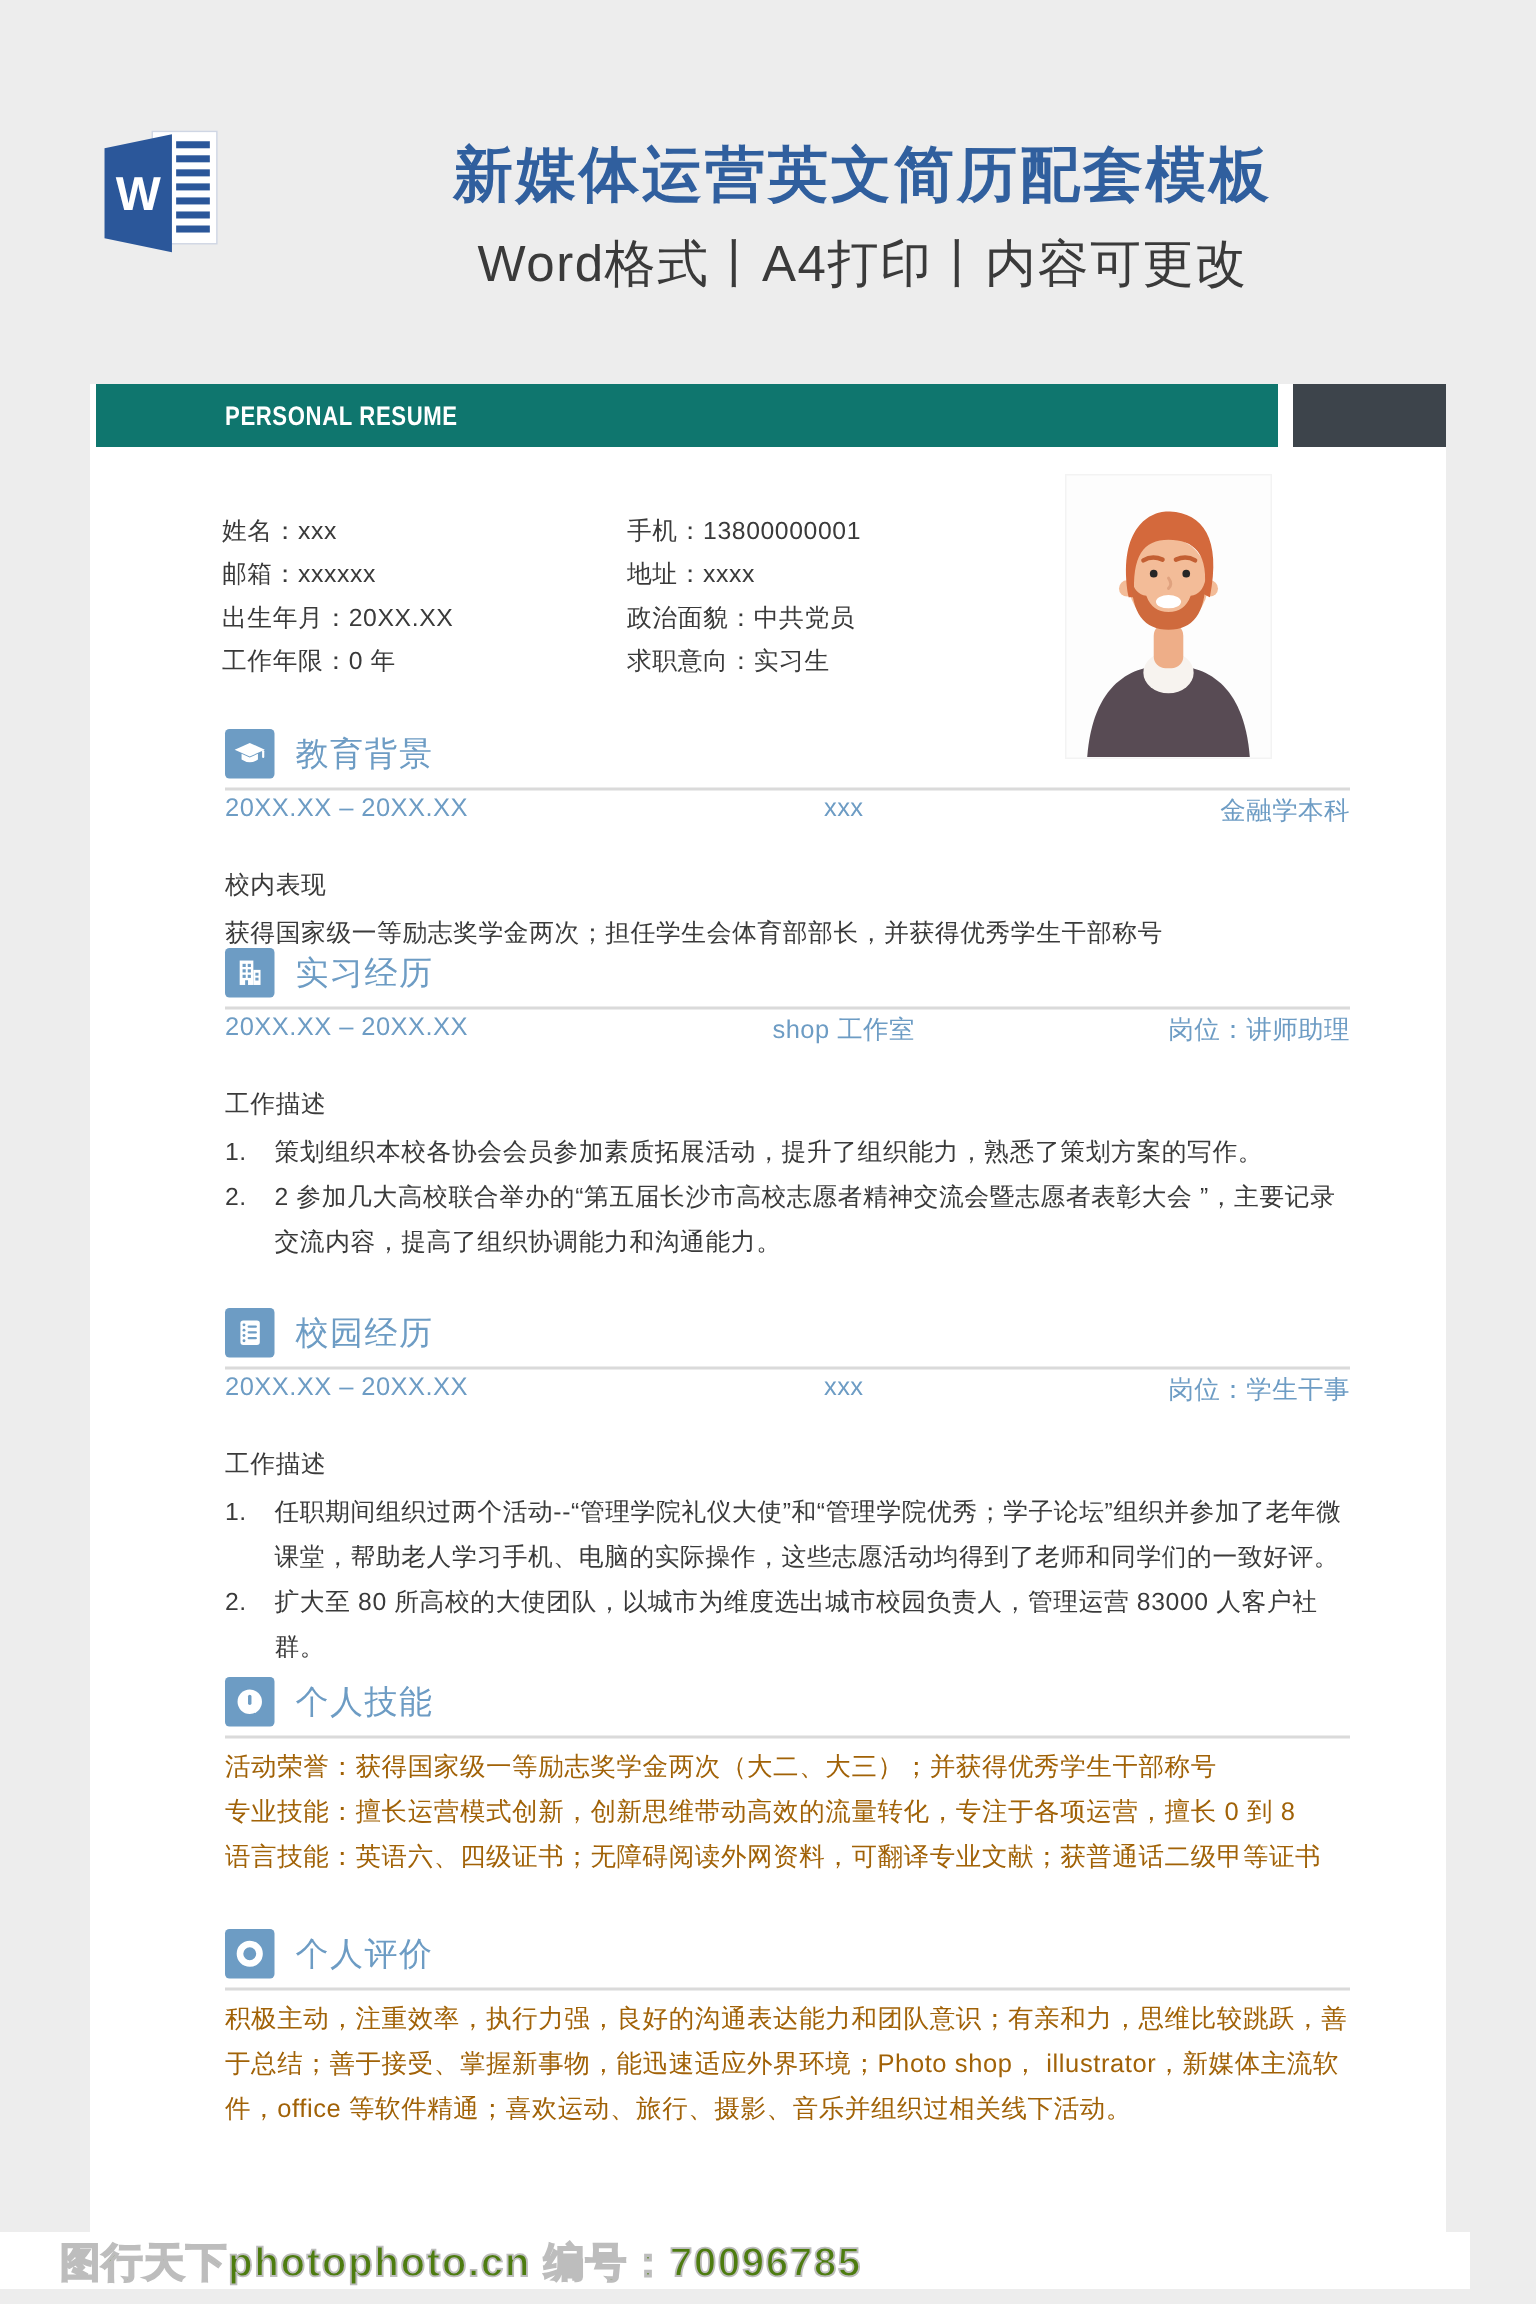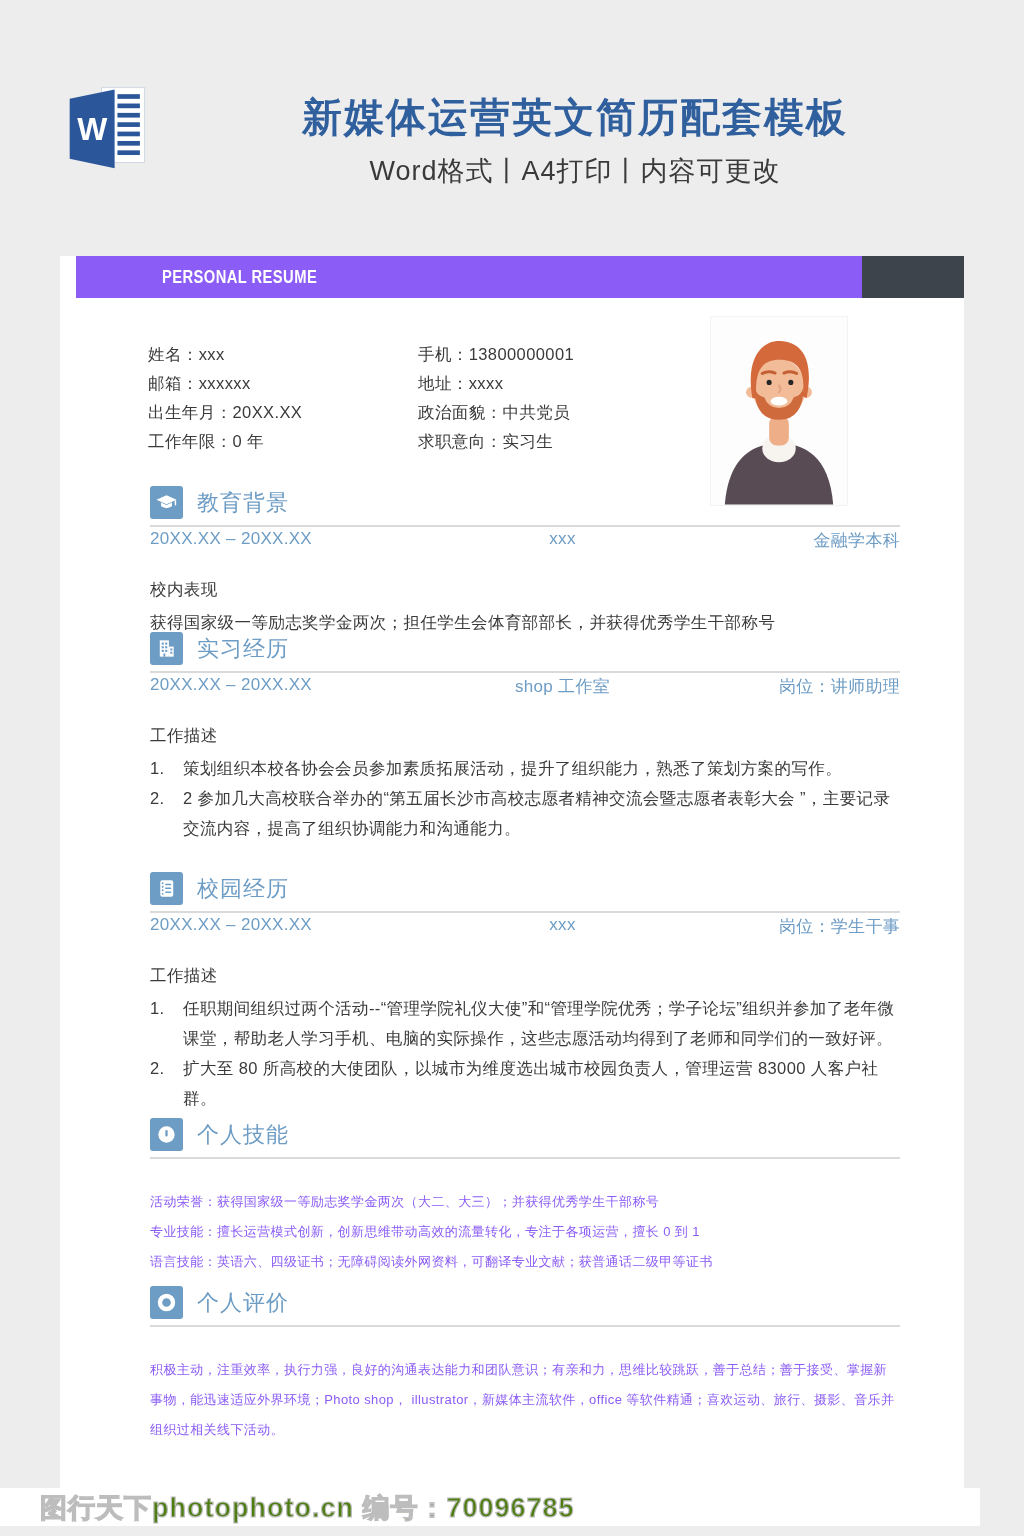--- a/index.html
+++ b/index.html
@@ -7,24 +7,24 @@
     width:1024px;height:1536px;position:relative;overflow:hidden;
     background:#ededed;
     font-family:"Liberation Sans","DejaVu Sans",sans-serif;
     color:#3a3a3a;
   }
   
   .top-header{position:absolute;left:0;top:0;width:1024px;height:256px;}
   .word-logo{position:absolute;left:62px;top:82px;width:94px;height:88px;}
   .titles{position:absolute;left:160px;top:94px;width:830px;text-align:center;}
   .main-title{font-size:40px;font-weight:bold;color:#305f9e;letter-spacing:2px;line-height:46px;}
-  .sub-title{margin-top:13px;font-size:27px;color:#3a3a3a;letter-spacing:1px;}
+  .sub-title{margin-top:13px;font-size:34px;color:#3a3a3a;letter-spacing:1px;}
   
   .page{position:absolute;left:60px;top:256px;width:904px;height:1266px;background:#ffffff;}
-  .banner{position:absolute;left:16px;top:0;width:788px;height:42px;background:#8b5cf6;}
+  .banner{position:absolute;left:4px;top:0;width:788px;height:42px;background:#0f766e;}
   .banner-label{display:inline-block;margin-left:86px;line-height:42px;color:#ffffff;
     font-weight:bold;font-size:18px;letter-spacing:.5px;transform:scaleX(.82);transform-origin:left center;}
   .banner-block{position:absolute;right:0;top:0;width:102px;height:42px;background:#3d444b;}
   
   .profile{position:absolute;left:88px;top:84px;width:560px;font-size:16.5px;}
   .profile-col{position:absolute;top:0;}
   .profile-col.left{left:0;}
   .profile-col.right{left:270px;}
   .profile-line{height:29px;line-height:29px;letter-spacing:.4px;}
   .avatar-card{position:absolute;left:650px;top:60px;width:138px;height:190px;
@@ -44,21 +44,21 @@
     color:#6d9cc4;letter-spacing:1px;}
   .sec-divider{margin-top:6px;border-top:2px solid #dadada;}
   .sec-row{position:relative;margin-top:2px;height:22px;font-size:17px;color:#6d9cc4;letter-spacing:.3px;}
   .sec-row .period{position:absolute;left:0;}
   .sec-row .org{position:absolute;left:55%;transform:translateX(-50%);white-space:nowrap;text-align:center;}
   .sec-row .extra{position:absolute;right:0;}
   .sec-sub{margin-top:28px;font-size:16.5px;color:#3a3a3a;letter-spacing:.4px;}
   .sec-body{margin-top:6px;font-size:16.5px;line-height:30px;letter-spacing:.4px;color:#3a3a3a;}
   .item{position:relative;padding-left:33px;}
   .item .num{position:absolute;left:0;top:0;}
-  .plain-lines{margin-top:28px;font-size:13px;line-height:30px;letter-spacing:.4px;color:#8b5cf6;}
+  .plain-lines{margin-top:4px;font-size:17px;line-height:30px;letter-spacing:.4px;color:#a16207;}
   
   .watermark-bar{position:absolute;left:0;top:1488px;width:980px;height:38px;background:#ffffff;}
   .watermark-text{position:absolute;left:8px;top:1490px;font-size:27px;font-weight:bold;
     color:#4d7c0f;-webkit-text-stroke:1.2px #bdbdbd;letter-spacing:1px;white-space:nowrap;margin-left:32px;}
 </style>
 </head>
 <body>
 
 <div class="top-header">
   <div class="word-logo">
@@ -231,21 +231,21 @@
         <svg width="23" height="23" viewBox="0 0 24 24">
           <circle cx="12" cy="12" r="8.5" fill="#ffffff"></circle>
           <rect x="10.8" y="7.2" width="2.4" height="7" rx="1.2" fill="#6d9cc4"></rect>
         </svg>
       </span>
       <span class="sec-title">个人技能</span>
     </div>
     <div class="sec-divider"></div>
     <div class="plain-lines">
       <div>活动荣誉：获得国家级一等励志奖学金两次（大二、大三）；并获得优秀学生干部称号</div>
-      <div>专业技能：擅长运营模式创新，创新思维带动高效的流量转化，专注于各项运营，擅长 0 到 1</div>
+      <div>专业技能：擅长运营模式创新，创新思维带动高效的流量转化，专注于各项运营，擅长 0 到 8</div>
       <div>语言技能：英语六、四级证书；无障碍阅读外网资料，可翻译专业文献；获普通话二级甲等证书</div>
     </div>
   </div>
 
   <div class="section" id="sec-evaluation">
     <div class="sec-head">
       <span class="sec-icon">
         <svg width="23" height="23" viewBox="0 0 24 24">
           <circle cx="12" cy="12" r="6.8" fill="none" stroke="#ffffff" stroke-width="4.6"></circle>
         </svg>

